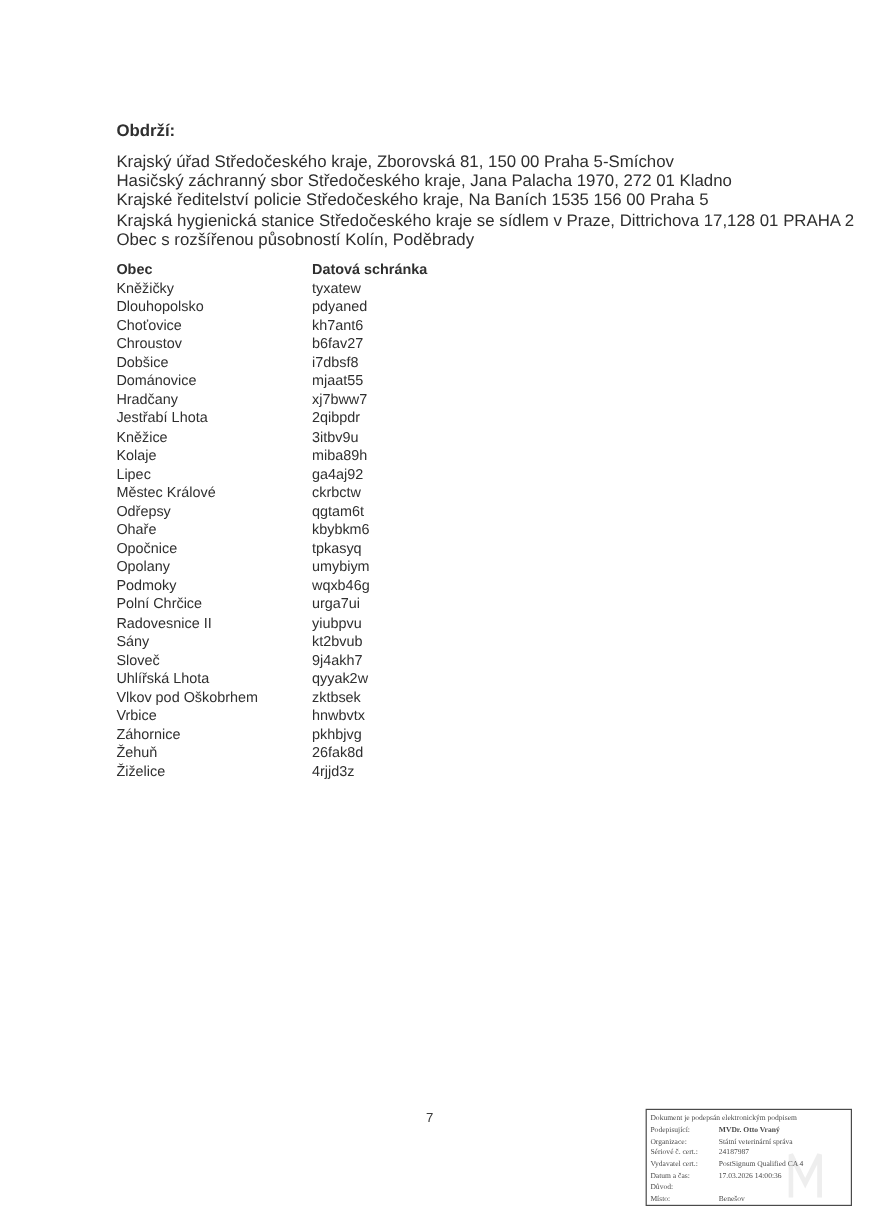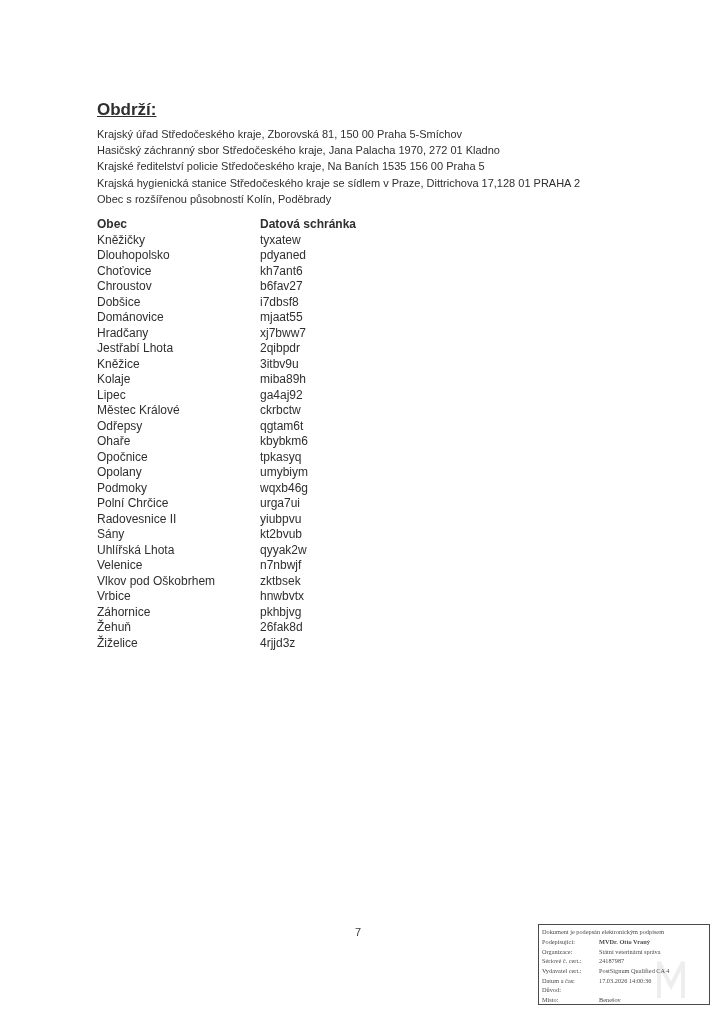--- a/index.html
+++ b/index.html
@@ -6,25 +6,25 @@
   body {
     width: 724px; height: 1024px;
     background: #ffffff;
     position: relative;
     font-family: "Liberation Sans", sans-serif;
     color: #2f2f2f;
     overflow: hidden;
   }
   .heading {
     position: absolute; left: 97px; top: 100px;
-    font-size: 17px; font-weight: 700; text-decoration: underline;
+    font-size: 14px; font-weight: 700;
   }
   .addresses {
     position: absolute; left: 97px; top: 126px;
-    font-size: 11px; line-height: 16.2px;
+    font-size: 14px; line-height: 16.2px;
     white-space: nowrap;
   }
   .databox-table {
     position: absolute; left: 97px; top: 217px;
     font-size: 12px;
   }
   .thead-row, .trow { line-height: 15.5px; height: 15.5px; white-space: nowrap; }
   .thead-row { font-weight: 700; }
   .cell-obec { display: inline-block; width: 163px; }
   .cell-code { display: inline-block; }
@@ -83,22 +83,22 @@
       <div class="trow"><span class="cell-obec">Lipec</span><span class="cell-code">ga4aj92</span></div>
       <div class="trow"><span class="cell-obec">Městec Králové</span><span class="cell-code">ckrbctw</span></div>
       <div class="trow"><span class="cell-obec">Odřepsy</span><span class="cell-code">qgtam6t</span></div>
       <div class="trow"><span class="cell-obec">Ohaře</span><span class="cell-code">kbybkm6</span></div>
       <div class="trow"><span class="cell-obec">Opočnice</span><span class="cell-code">tpkasyq</span></div>
       <div class="trow"><span class="cell-obec">Opolany</span><span class="cell-code">umybiym</span></div>
       <div class="trow"><span class="cell-obec">Podmoky</span><span class="cell-code">wqxb46g</span></div>
       <div class="trow"><span class="cell-obec">Polní Chrčice</span><span class="cell-code">urga7ui</span></div>
       <div class="trow"><span class="cell-obec">Radovesnice II</span><span class="cell-code">yiubpvu</span></div>
       <div class="trow"><span class="cell-obec">Sány</span><span class="cell-code">kt2bvub</span></div>
+      <div class="trow"><span class="cell-obec">Sloveč</span><span class="cell-code">9j4akh7</span></div>
       <div class="trow"><span class="cell-obec">Uhlířská Lhota</span><span class="cell-code">qyyak2w</span></div>
-      <div class="trow"><span class="cell-obec">Velenice</span><span class="cell-code">n7nbwjf</span></div>
       <div class="trow"><span class="cell-obec">Vlkov pod Oškobrhem</span><span class="cell-code">zktbsek</span></div>
       <div class="trow"><span class="cell-obec">Vrbice</span><span class="cell-code">hnwbvtx</span></div>
       <div class="trow"><span class="cell-obec">Záhornice</span><span class="cell-code">pkhbjvg</span></div>
       <div class="trow"><span class="cell-obec">Žehuň</span><span class="cell-code">26fak8d</span></div>
       <div class="trow"><span class="cell-obec">Žiželice</span><span class="cell-code">4rjjd3z</span></div>
     </div>
 </div>
 
 <div class="page-number">7</div>
 

